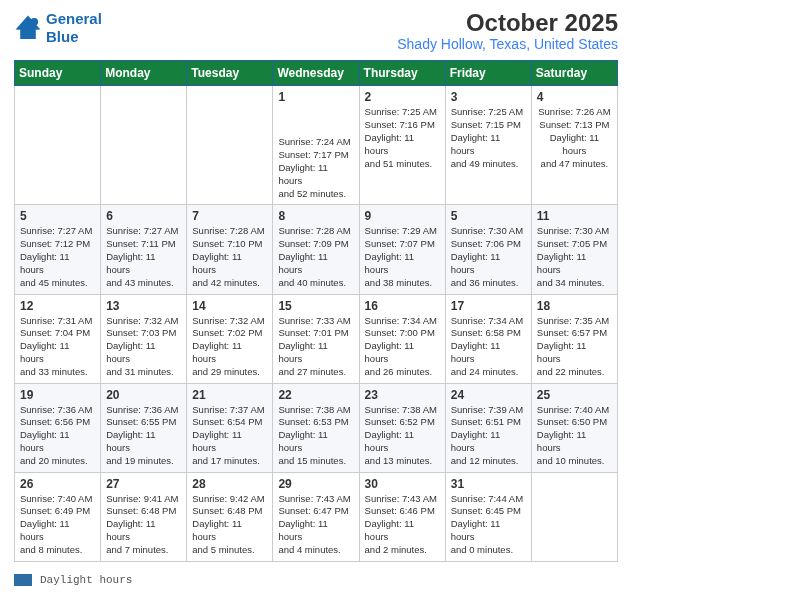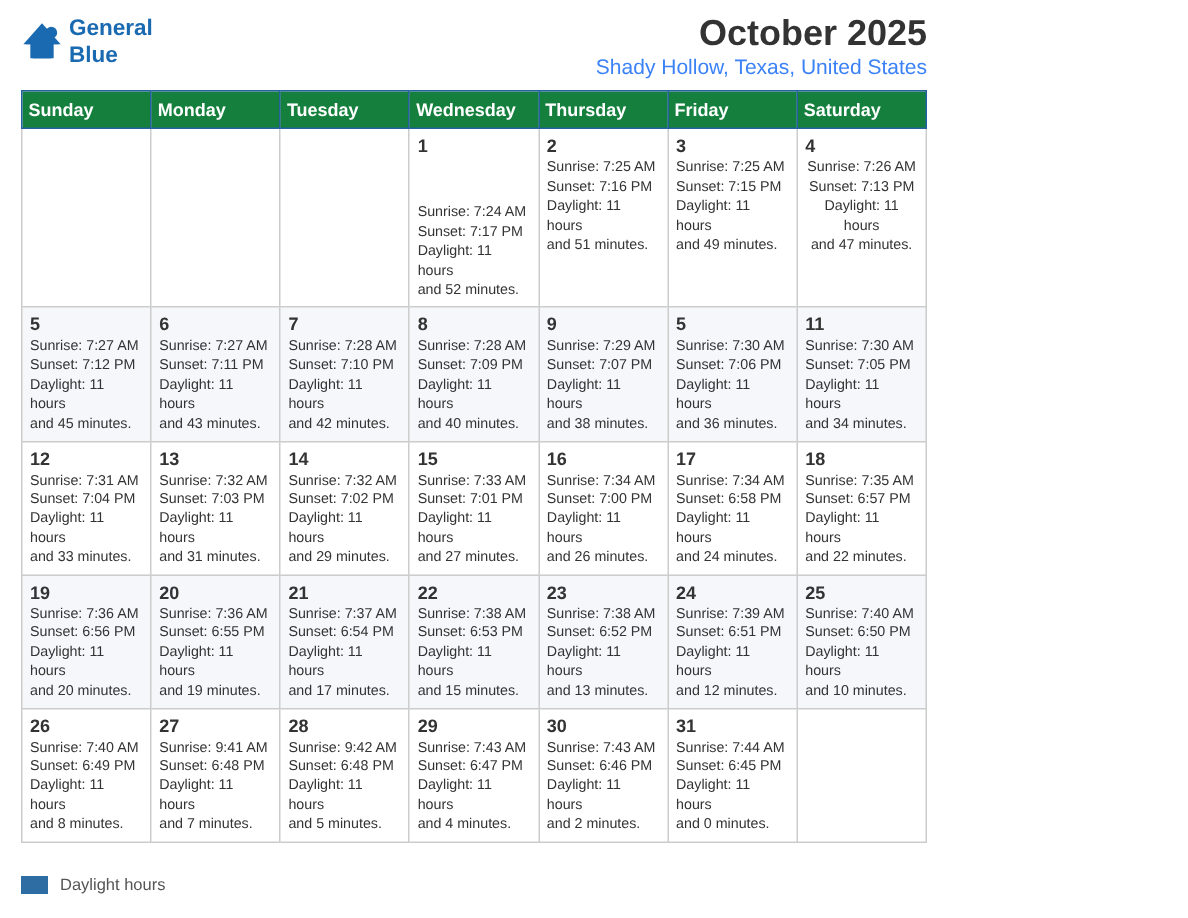--- a/index.html
+++ b/index.html
@@ -87,26 +87,27 @@
     }
     .day-info {
       font-size: 9.5px;
       color: #333;
       line-height: 1.35;
     }
     .empty-cell {
       background: #fff !important;
     }
     .footer {
-      margin-top: 22px;
+      margin-top: 12px;
       display: flex;
       align-items: center;
       gap: 8px;
       font-size: 11px;
       color: #555;
+      font-family: Liberation Mono, monospace;
     }
     .legend-box {
       width: 18px;
       height: 12px;
       background: #2e6da4;
       display: inline-block;
     }
   </style>
 </head>
 <body>

